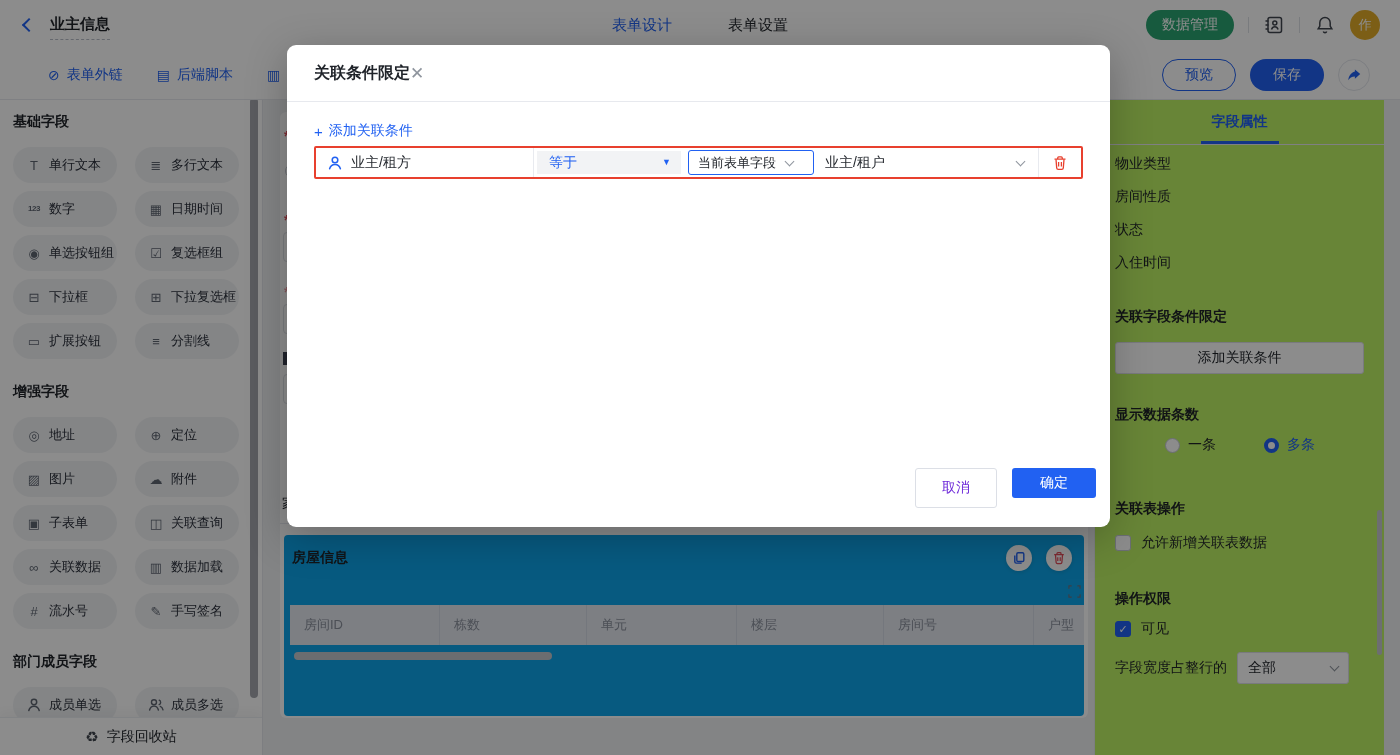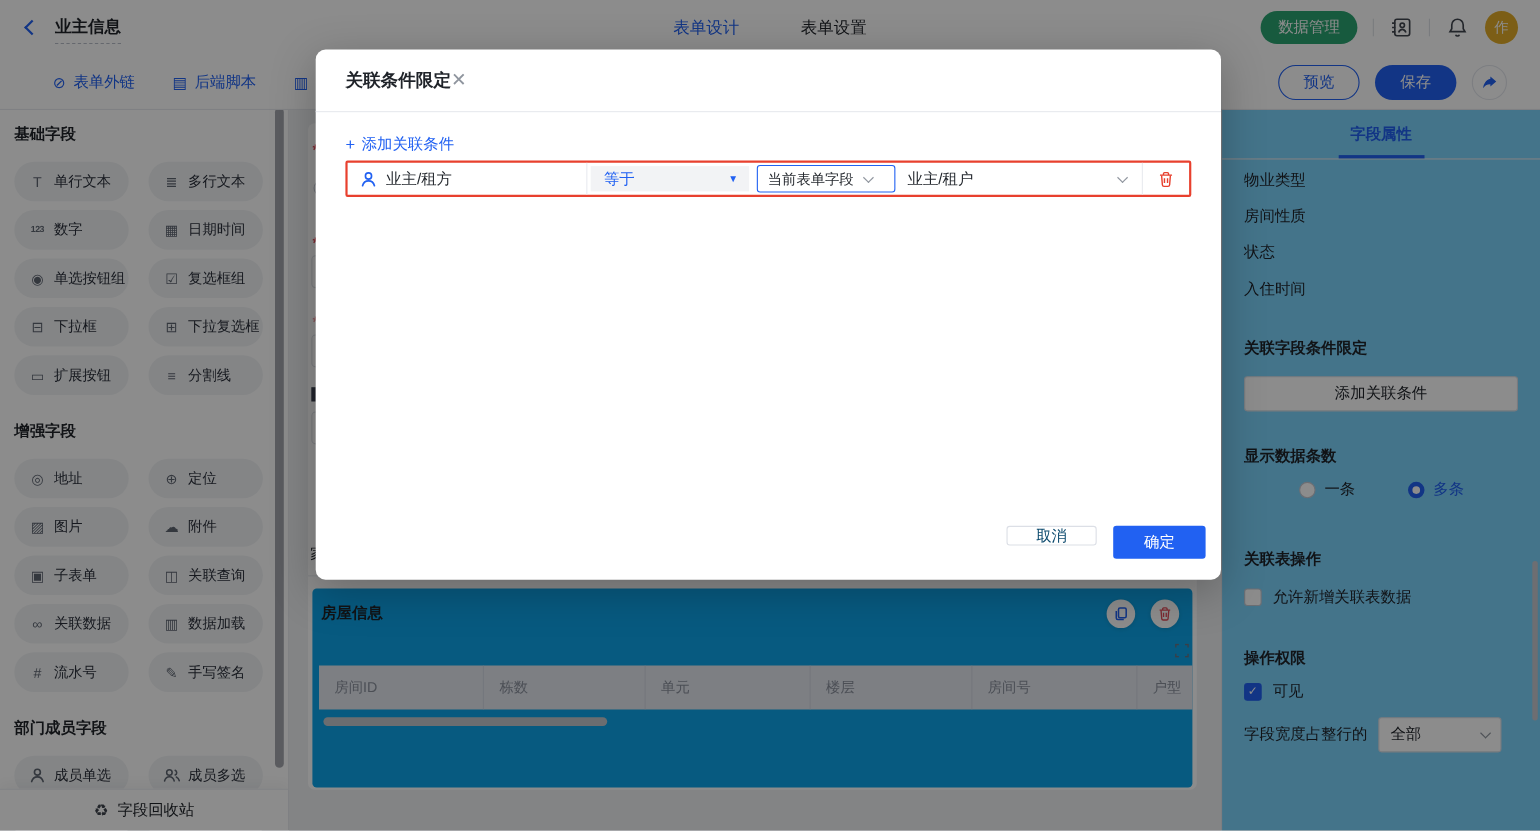--- a/index.html
+++ b/index.html
@@ -59,21 +59,21 @@
   .hp-title{position:absolute;left:8px;top:14px;font-size:14px;font-weight:bold}
   .circle-btn{position:absolute;width:26px;height:26px;border-radius:50%;background:#fff;box-shadow:0 1px 4px rgba(31,35,41,.15);display:flex;align-items:center;justify-content:center;cursor:pointer}
   .cb-copy{left:722px;top:10px;color:#2161f2}
   .cb-trash{left:762px;top:10px;color:#e34d59}
   .hp-expand{position:absolute;left:784px;top:50px;color:#6b7280;cursor:pointer}
   .hp-table{position:absolute;left:6px;top:70px;width:794px;height:40px;background:#e3e7ef;display:flex;overflow:hidden}
   .hp-th{display:flex;align-items:center;padding-left:14px;font-size:13px;color:#8a909c;border-right:1px solid #d4d9e3;flex:none}
   .hp-hscroll{position:absolute;left:10px;top:117px;width:258px;height:8px;border-radius:4px;background:#c4c7cd;cursor:pointer}
 
   
-  .rightpanel{position:absolute;top:100px;right:0;bottom:0;width:290px;background:#7dd3fc;border-left:1px solid #e4e6eb;z-index:1}
+  .rightpanel{position:absolute;top:100px;right:16px;bottom:0;width:290px;background:#bef264;border-left:1px solid #e4e6eb;z-index:1}
   .rp-tabs{height:45px;border-bottom:1px solid #e7e9ee;display:flex}
   .rp-tab{flex:1;display:flex;align-items:center;justify-content:center;font-size:14px;position:relative;cursor:pointer}
   .rp-tab.active{color:#2161f2;font-weight:bold}
   .rp-underline{position:absolute;bottom:0;left:50%;transform:translateX(-50%);width:78px;height:3px;background:#2161f2}
   .rp-body{padding:8px 20px 0;position:relative}
   .rp-field{font-size:14px;line-height:20px;margin-bottom:13px;cursor:pointer}
   .rp-sec{font-size:14px;font-weight:bold}
   .t-cond{margin-top:36px;margin-bottom:16px}
   .rp-add-btn{width:100%;height:32px;border:1px solid #dcdfe6;border-radius:3px;background:#fff;font-size:14px;color:#1f2329;cursor:pointer;font-family:inherit}
   .t-count{margin-top:32px;margin-bottom:12px}
@@ -105,21 +105,21 @@
   .m-add .plus{font-size:15px}
   .cond-row{height:33px;border:2px solid #e8402e;border-radius:2px;background:#fff;display:flex;align-items:center}
   .seg-field{width:218px;height:100%;display:flex;align-items:center;gap:8px;padding-left:11px;border-right:1px solid #e8eaef;font-size:14px;color:#1f2329}
   .seg-field svg{color:#2161f2}
   .seg-op{width:144px;height:23px;margin-left:3px;background:#f2f3f5;color:#2161f2;display:flex;align-items:center;justify-content:space-between;padding:0 10px 0 12px;font-size:14px;cursor:pointer}
   .tri{font-size:9px;color:#2161f2;line-height:1}
   .seg-src{width:126px;height:25px;margin-left:7px;border:1px solid #2161f2;border-radius:3px;display:flex;align-items:center;justify-content:space-between;padding:0 20px 0 9px;font-size:13px;color:#1f2329;cursor:pointer}
   .seg-fld2{flex:1;height:100%;display:flex;align-items:center;justify-content:space-between;padding:0 14px 0 11px;border-right:1px solid #e8eaef;font-size:14px;cursor:pointer}
   .seg-trash{width:42px;height:100%;display:flex;align-items:center;justify-content:center;color:#e8402e;background:none;border:none;cursor:pointer}
   .m-footer{position:absolute;bottom:19px;right:14px;display:flex;gap:15px}
-  .btn-cancel{width:82px;height:18px;border:1px solid #dcdfe6;border-radius:3px;background:#fff;font-size:14px;cursor:pointer;font-family:inherit;color:#0c4a6e}
+  .btn-cancel{width:82px;height:40px;border:1px solid #dcdfe6;border-radius:3px;background:#fff;font-size:14px;cursor:pointer;font-family:inherit;color:#6d28d9}
   .btn-ok{width:84px;height:30px;border:none;border-radius:3px;background:#2161f2;color:#fff;font-size:14px;cursor:pointer;font-family:inherit}
 
   .person-svg{width:16px;height:16px}
 </style>
 </head>
 <body>
 
 <div class="app">
 
   <div class="topbar">

